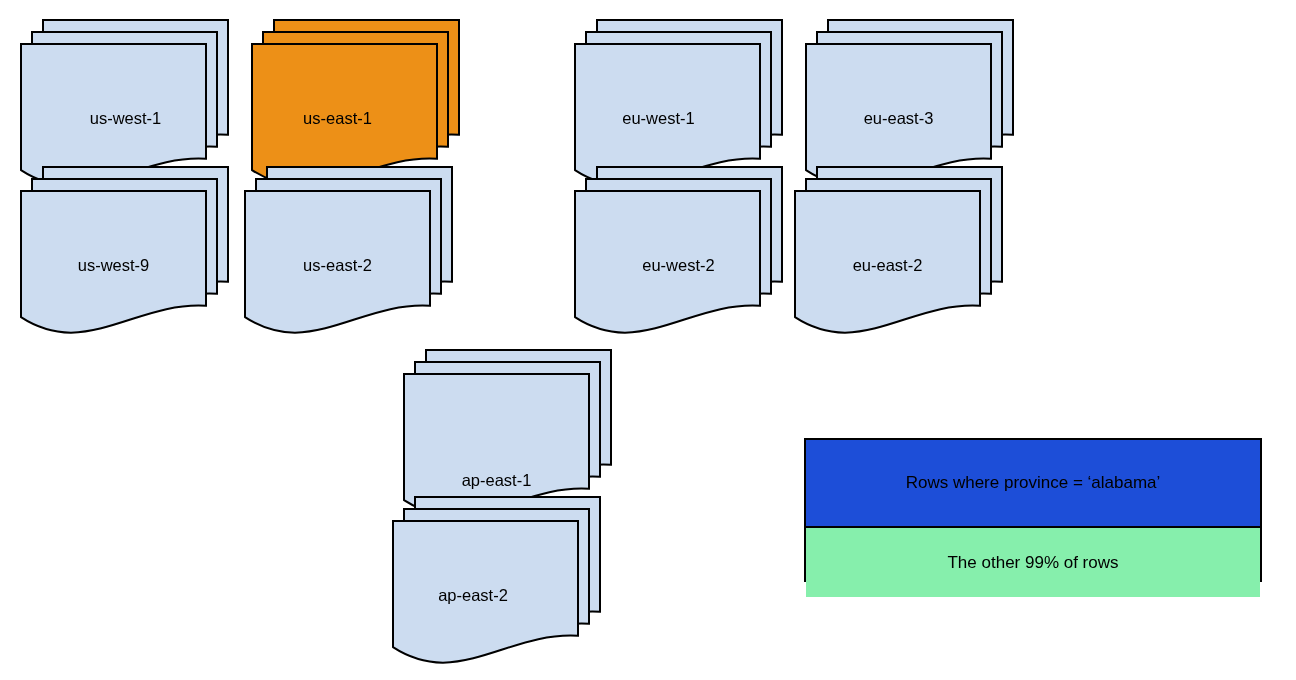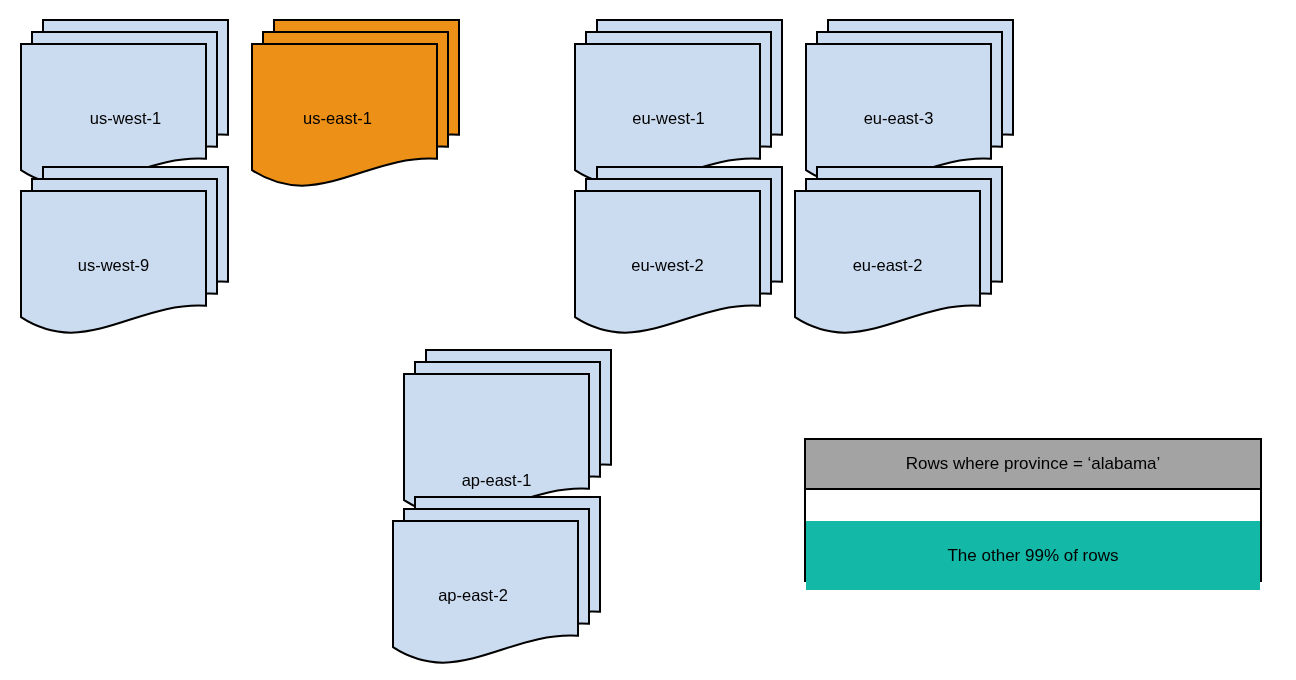--- a/index.html
+++ b/index.html
@@ -101,21 +101,21 @@
         <g transform="translate(24,2)">
           <path d="M 0 0 L 185 0 L 185 114.75 C 133.20 111.75, 96.20 140.25, 49.95 141.67 C 31.45 141.26, 12.95 134.58, 0 126.08 Z" fill="#ccdcf0" stroke="#000000" stroke-width="2" stroke-linejoin="miter"></path>
         </g>
         <g transform="translate(13,14)">
           <path d="M 0 0 L 185 0 L 185 114.75 C 133.20 111.75, 96.20 140.25, 49.95 141.67 C 31.45 141.26, 12.95 134.58, 0 126.08 Z" fill="#ccdcf0" stroke="#000000" stroke-width="2" stroke-linejoin="miter"></path>
         </g>
         <g transform="translate(2,26)">
           <path d="M 0 0 L 185 0 L 185 114.75 C 133.20 111.75, 96.20 140.25, 49.95 141.67 C 31.45 141.26, 12.95 134.58, 0 126.08 Z" fill="#ccdcf0" stroke="#000000" stroke-width="2" stroke-linejoin="miter"></path>
         </g>
       </svg>
-      <div class="doc-label" style="left: 20px; top: 92px; width: 151px;">eu-west-1</div>
+      <div class="doc-label" style="left: 10px; top: 92px; width: 151px;">eu-west-1</div>
     </div>
     <div class="doc-stack" style="left: 804px; top: 18px;">
       <svg width="211" height="178" viewBox="0 0 211 178">
         <g transform="translate(24,2)">
           <path d="M 0 0 L 185 0 L 185 114.75 C 133.20 111.75, 96.20 140.25, 49.95 141.67 C 31.45 141.26, 12.95 134.58, 0 126.08 Z" fill="#ccdcf0" stroke="#000000" stroke-width="2" stroke-linejoin="miter"></path>
         </g>
         <g transform="translate(13,14)">
           <path d="M 0 0 L 185 0 L 185 114.75 C 133.20 111.75, 96.20 140.25, 49.95 141.67 C 31.45 141.26, 12.95 134.58, 0 126.08 Z" fill="#ccdcf0" stroke="#000000" stroke-width="2" stroke-linejoin="miter"></path>
         </g>
         <g transform="translate(2,26)">
@@ -131,33 +131,47 @@
         </g>
         <g transform="translate(13,14)">
           <path d="M 0 0 L 185 0 L 185 114.75 C 133.20 111.75, 96.20 140.25, 49.95 141.67 C 31.45 141.26, 12.95 134.58, 0 126.08 Z" fill="#ccdcf0" stroke="#000000" stroke-width="2" stroke-linejoin="miter"></path>
         </g>
         <g transform="translate(2,26)">
           <path d="M 0 0 L 185 0 L 185 114.75 C 133.20 111.75, 96.20 140.25, 49.95 141.67 C 31.45 141.26, 12.95 134.58, 0 126.08 Z" fill="#ccdcf0" stroke="#000000" stroke-width="2" stroke-linejoin="miter"></path>
         </g>
       </svg>
       <div class="doc-label" style="left: 2px; top: 92px; width: 185px;">us-west-9</div>
     </div>
+    <div class="doc-stack" style="left: 243px; top: 165px;">
+      <svg width="211" height="178" viewBox="0 0 211 178">
+        <g transform="translate(24,2)">
+          <path d="M 0 0 L 185 0 L 185 114.75 C 133.20 111.75, 96.20 140.25, 49.95 141.67 C 31.45 141.26, 12.95 134.58, 0 126.08 Z" fill="#ccdcf0" stroke="#000000" stroke-width="2" stroke-linejoin="miter"></path>
+        </g>
+        <g transform="translate(13,14)">
+          <path d="M 0 0 L 185 0 L 185 114.75 C 133.20 111.75, 96.20 140.25, 49.95 141.67 C 31.45 141.26, 12.95 134.58, 0 126.08 Z" fill="#ccdcf0" stroke="#000000" stroke-width="2" stroke-linejoin="miter"></path>
+        </g>
+        <g transform="translate(2,26)">
+          <path d="M 0 0 L 185 0 L 185 114.75 C 133.20 111.75, 96.20 140.25, 49.95 141.67 C 31.45 141.26, 12.95 134.58, 0 126.08 Z" fill="#ccdcf0" stroke="#000000" stroke-width="2" stroke-linejoin="miter"></path>
+        </g>
+      </svg>
+      <div class="doc-label" style="left: 2px; top: 92px; width: 185px;">us-east-2</div>
+    </div>
     <div class="doc-stack" style="left: 573px; top: 165px;">
       <svg width="211" height="178" viewBox="0 0 211 178">
         <g transform="translate(24,2)">
           <path d="M 0 0 L 185 0 L 185 114.75 C 133.20 111.75, 96.20 140.25, 49.95 141.67 C 31.45 141.26, 12.95 134.58, 0 126.08 Z" fill="#ccdcf0" stroke="#000000" stroke-width="2" stroke-linejoin="miter"></path>
         </g>
         <g transform="translate(13,14)">
           <path d="M 0 0 L 185 0 L 185 114.75 C 133.20 111.75, 96.20 140.25, 49.95 141.67 C 31.45 141.26, 12.95 134.58, 0 126.08 Z" fill="#ccdcf0" stroke="#000000" stroke-width="2" stroke-linejoin="miter"></path>
         </g>
         <g transform="translate(2,26)">
           <path d="M 0 0 L 185 0 L 185 114.75 C 133.20 111.75, 96.20 140.25, 49.95 141.67 C 31.45 141.26, 12.95 134.58, 0 126.08 Z" fill="#ccdcf0" stroke="#000000" stroke-width="2" stroke-linejoin="miter"></path>
         </g>
       </svg>
-      <div class="doc-label" style="left: 2px; top: 92px; width: 185px;">eu-west-2</div>
+      <div class="doc-label" style="left: 2px; top: 92px; width: 185px; padding-left: 11px;">eu-west-2</div>
     </div>
     <div class="doc-stack" style="left: 793px; top: 165px;">
       <svg width="211" height="178" viewBox="0 0 211 178">
         <g transform="translate(24,2)">
           <path d="M 0 0 L 185 0 L 185 114.75 C 133.20 111.75, 96.20 140.25, 49.95 141.67 C 31.45 141.26, 12.95 134.58, 0 126.08 Z" fill="#ccdcf0" stroke="#000000" stroke-width="2" stroke-linejoin="miter"></path>
         </g>
         <g transform="translate(13,14)">
           <path d="M 0 0 L 185 0 L 185 114.75 C 133.20 111.75, 96.20 140.25, 49.95 141.67 C 31.45 141.26, 12.95 134.58, 0 126.08 Z" fill="#ccdcf0" stroke="#000000" stroke-width="2" stroke-linejoin="miter"></path>
         </g>
         <g transform="translate(2,26)">
@@ -188,20 +202,20 @@
         <g transform="translate(13,14)">
           <path d="M 0 0 L 185 0 L 185 114.75 C 133.20 111.75, 96.20 140.25, 49.95 141.67 C 31.45 141.26, 12.95 134.58, 0 126.08 Z" fill="#ccdcf0" stroke="#000000" stroke-width="2" stroke-linejoin="miter"></path>
         </g>
         <g transform="translate(2,26)">
           <path d="M 0 0 L 185 0 L 185 114.75 C 133.20 111.75, 96.20 140.25, 49.95 141.67 C 31.45 141.26, 12.95 134.58, 0 126.08 Z" fill="#ccdcf0" stroke="#000000" stroke-width="2" stroke-linejoin="miter"></path>
         </g>
       </svg>
       <div class="doc-label" style="left: 2px; top: 92px; width: 160px;">ap-east-2</div>
     </div>
     <div class="legend" style="left: 804px; top: 438px; width: 458px; height: 144px;">
-      <div class="legend-row top" style="height: 50px; background: #a3a3a3;">
+      <div class="legend-row top" style="height: 88px; background: #1d4ed8;">
         <span>Rows where province = ‘alabama’</span>
       </div>
-      <div class="legend-row" style="height: 69px; background: #14b8a6; margin-top: 31px;">
+      <div class="legend-row" style="height: 69px; background: #86efac;">
         <span>The other 99% of rows</span>
       </div>
     </div>
   </div>
 
 </body></html>

